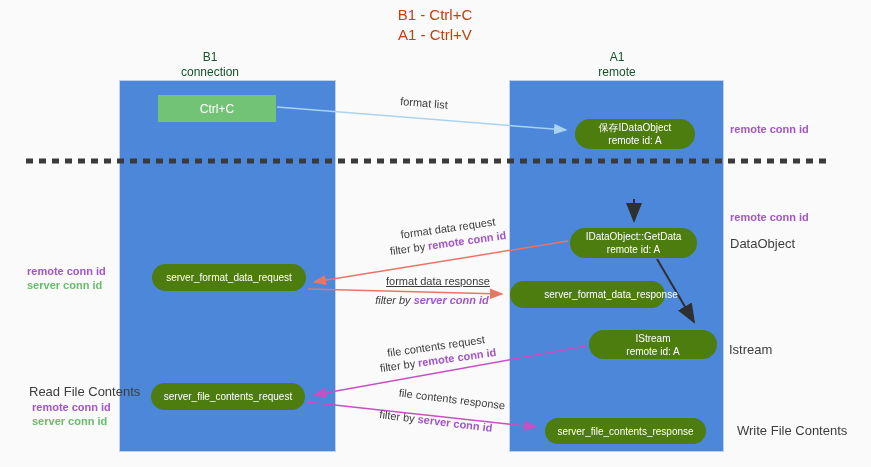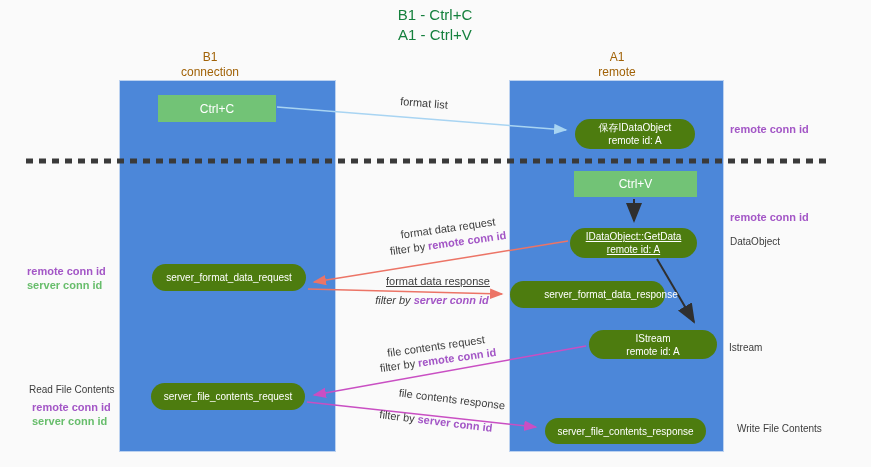--- a/index.html
+++ b/index.html
@@ -1,36 +1,36 @@
 <!DOCTYPE html>
 <html><head>
 <meta charset="utf-8">
 <style>
   html,body{margin:0;padding:0;}
   .canvas{
     position:relative;width:871px;height:467px;background:#fafafa;
     font-family:"Liberation Sans",sans-serif;overflow:hidden;color:#3d3d3d;
   }
   .title{position:absolute;left:335px;top:5px;width:200px;text-align:center;
-    font-size:15px;line-height:20px;color:#15803d;}
+    font-size:15px;line-height:20px;color:#c2410c;}
   .col-header{position:absolute;width:140px;text-align:center;font-size:12px;
-    line-height:15px;color:#a16207;}
+    line-height:15px;color:#14532d;}
   .lifeline{position:absolute;background:#4c87d9;border:1px solid #bcd2f0;box-sizing:border-box;}
   .arrows{position:absolute;left:0;top:0;z-index:2;pointer-events:none;}
   .node{position:absolute;z-index:3;display:flex;flex-direction:column;align-items:center;
     justify-content:center;color:#fff;text-align:center;box-sizing:border-box;white-space:nowrap;}
   .node.green{background:#72c376;font-size:12px;}
   .node.orange{background:#4d7c0f;font-size:10px;line-height:13px;border-radius:15px;}
   .edge-label{position:absolute;z-index:3;font-size:11px;color:#3d3d3d;white-space:nowrap;
     transform-origin:center;}
   .kw-purple{color:#a356c6;font-weight:bold;margin-left:3px;}
   .side-label{position:absolute;z-index:3;font-size:11px;white-space:nowrap;}
   .purple{color:#a356c6;font-weight:bold;}
   .greenlbl{color:#67bd6b;font-weight:bold;}
-  .plain{color:#3d3d3d;font-size:10px;}
+  .plain{color:#3d3d3d;font-size:13px;}
 </style>
 </head>
 <body>
 
 <div class="canvas">
 
   <div class="title">
     <div>B1 - Ctrl+C</div>
     <div>A1 - Ctrl+V</div>
   </div>
@@ -74,25 +74,22 @@
 
   <div class="node green" style="left:158px;top:95px;width:118px;height:27px;">
     <span>Ctrl+C</span>
   </div>
 
   <div class="node orange" style="left:575px;top:119px;width:120px;height:30px;">
     <span>保存IDataObject</span>
     <span>remote id: A</span>
   </div>
 
-  <div class="node green" style="left:574px;top:171px;width:123px;height:26px;">
-    <span>Ctrl+V</span>
-  </div>
 
-  <div class="node orange" style="left:570px;top:228px;width:127px;height:30px;text-decoration:underline;">
+  <div class="node orange" style="left:570px;top:228px;width:127px;height:30px;">
     <span>IDataObject::GetData</span>
     <span>remote id: A</span>
   </div>
 
   <div class="node orange" style="left:152px;top:264px;width:154px;height:27px;">
     <span>server_format_data_request</span>
   </div>
 
   <div class="node orange" style="left:510px;top:281px;width:155px;height:27px;padding-left:47px;">
     <span>server_format_data_response</span>

